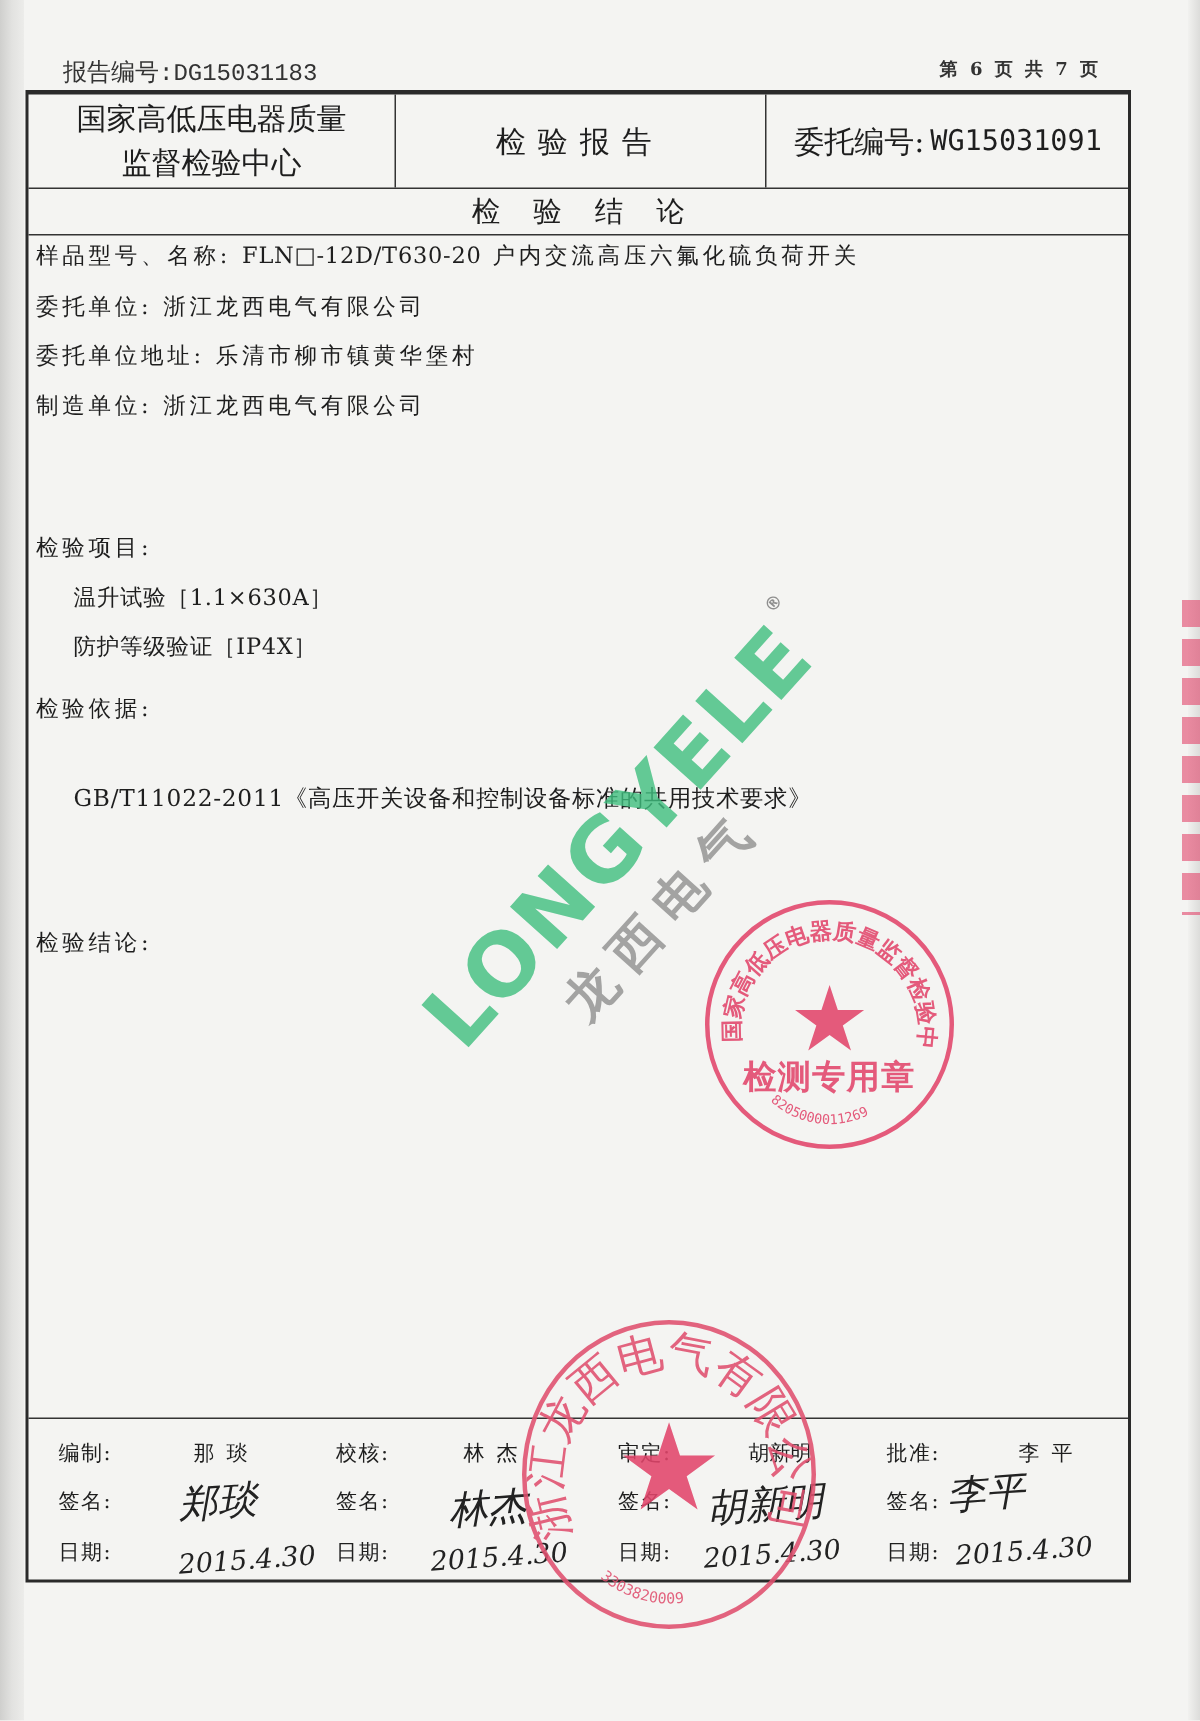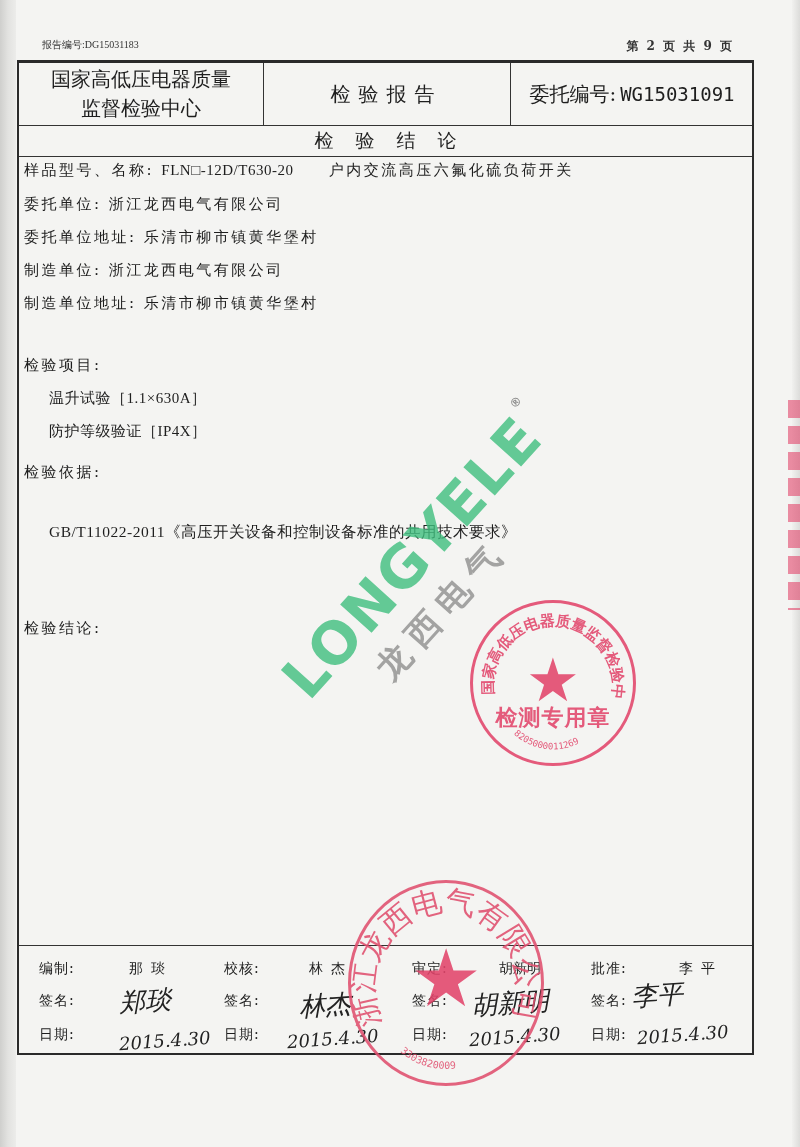--- a/index.html
+++ b/index.html
@@ -11,22 +11,22 @@
   }
   .binding {
     position: absolute; left: 0; top: 0; width: 16px; height: 1147px;
     background: linear-gradient(to right, #cfcfcd 0%, #e2e2e0 50%, #ececea 100%);
   }
   .right-edge {
     position: absolute; right: 0; top: 0; width: 8px; height: 1147px;
     background: linear-gradient(to right, #f1f1ef, #dcdcda);
   }
   .topline {
-    position: absolute; top: 38px; font-size: 10px; color: #333;
-    font-family: Liberation Serif, serif;
+    position: absolute; top: 38px; font-size: 16px; color: #333;
+    font-family: Liberation Mono, monospace;
   }
   .report-no { left: 42px; }
   .page-no { right: 66px; font-family: "DejaVu Serif", serif; font-size: 12px; font-weight: bold; letter-spacing: 2px; }
 
   .frame {
     position: absolute; left: 17px; top: 60px; width: 737px; height: 995px;
     border: 2px solid #2a2a2a; border-top-width: 3px; box-sizing: border-box;
   }
   .hdr { position: absolute; left: 0; top: 0; width: 100%; height: 62px; border-bottom: 1.5px solid #333; }
   .hdr-cell { position: absolute; top: 0; height: 62px; display: flex; align-items: center; justify-content: center; text-align: center; }
@@ -35,21 +35,21 @@
   .hdr-entrust { left: 491px; width: 244px; font-size: 20px; }
   .hdr-entrust .no { font-family: "DejaVu Sans Mono", monospace; font-size: 19px; margin-left: 4px; }
 
   .concl-title {
     position: absolute; left: 0; top: 62px; width: 100%; height: 32px;
     border-bottom: 1.5px solid #333; display: flex; align-items: center; justify-content: center;
     font-size: 19px; letter-spacing: 22px; padding-left: 22px; box-sizing: border-box;
   }
 
   .row { position: absolute; left: 5px; font-size: 15px; letter-spacing: 2.5px; white-space: nowrap; }
-  .latin { letter-spacing: 0.5px; font-family: Liberation Serif, serif; }
+  .latin { letter-spacing: 0.5px; }
   .indent { left: 30px; text-align: right; }
 
   .sig-grid {
     position: absolute; left: 0; top: 882px; width: 100%; height: 111px; border-top: 1.5px solid #333;
   }
   .sig-label { position: absolute; font-size: 14px; letter-spacing: 1px; }
   .sig-name { position: absolute; font-size: 14px; letter-spacing: 8px; }
   .hand {
     position: absolute; font-family: "DejaVu Serif", serif; font-style: italic; color: #222;
     font-size: 18px; transform: rotate(-4deg);
@@ -85,57 +85,53 @@
   }
 </style>
 </head>
 <body>
 
 <div class="binding"></div>
 <div class="right-edge"></div>
 <div class="side-stamp"></div>
 
 <div class="topline report-no">报告编号:DG15031183</div>
-<div class="topline page-no">第 2 页 共 9 页</div>
+<div class="topline page-no">第 6 页 共 7 页</div>
 
 <div class="frame">
   <div class="hdr">
     <div class="hdr-cell hdr-org">
       <span>国家高低压电器质量</span>
       <span>监督检验中心</span>
     </div>
     <div class="hdr-cell hdr-title">检验报告</div>
     <div class="hdr-cell hdr-entrust">
       <span>委托编号:</span>
       <span class="no">WG15031091</span>
     </div>
   </div>
 
   <div class="concl-title">检验结论</div>
 
   <div class="row" style="top:98px">
     <span>样品型号、名称:</span>
     <span class="latin">FLN□-12D/T630-20</span>
-    <span style="margin-left:28px">户内交流高压六氟化硫负荷开关</span>
+    <span style="">户内交流高压六氟化硫负荷开关</span>
   </div>
   <div class="row" style="top:132px">
     <span>委托单位:</span>
     <span>浙江龙西电气有限公司</span>
   </div>
   <div class="row" style="top:165px">
     <span>委托单位地址:</span>
     <span>乐清市柳市镇黄华堡村</span>
   </div>
   <div class="row" style="top:198px">
     <span>制造单位:</span>
     <span>浙江龙西电气有限公司</span>
-  </div>
-  <div class="row" style="top:231px">
-    <span>制造单位地址:</span>
-    <span>乐清市柳市镇黄华堡村</span>
   </div>
 
   <div class="row" style="top:293px">检验项目:</div>
   <div class="row indent latin" style="top:326px">温升试验［1.1×630A］</div>
   <div class="row indent latin" style="top:359px">防护等级验证［IP4X］</div>
 
   <div class="row" style="top:400px">检验依据:</div>
   <div class="row indent latin" style="top:459px; font-size:15.5px">GB/T11022-2011《高压开关设备和控制设备标准的共用技术要求》</div>
 
   <div class="row" style="top:556px">检验结论:</div>

